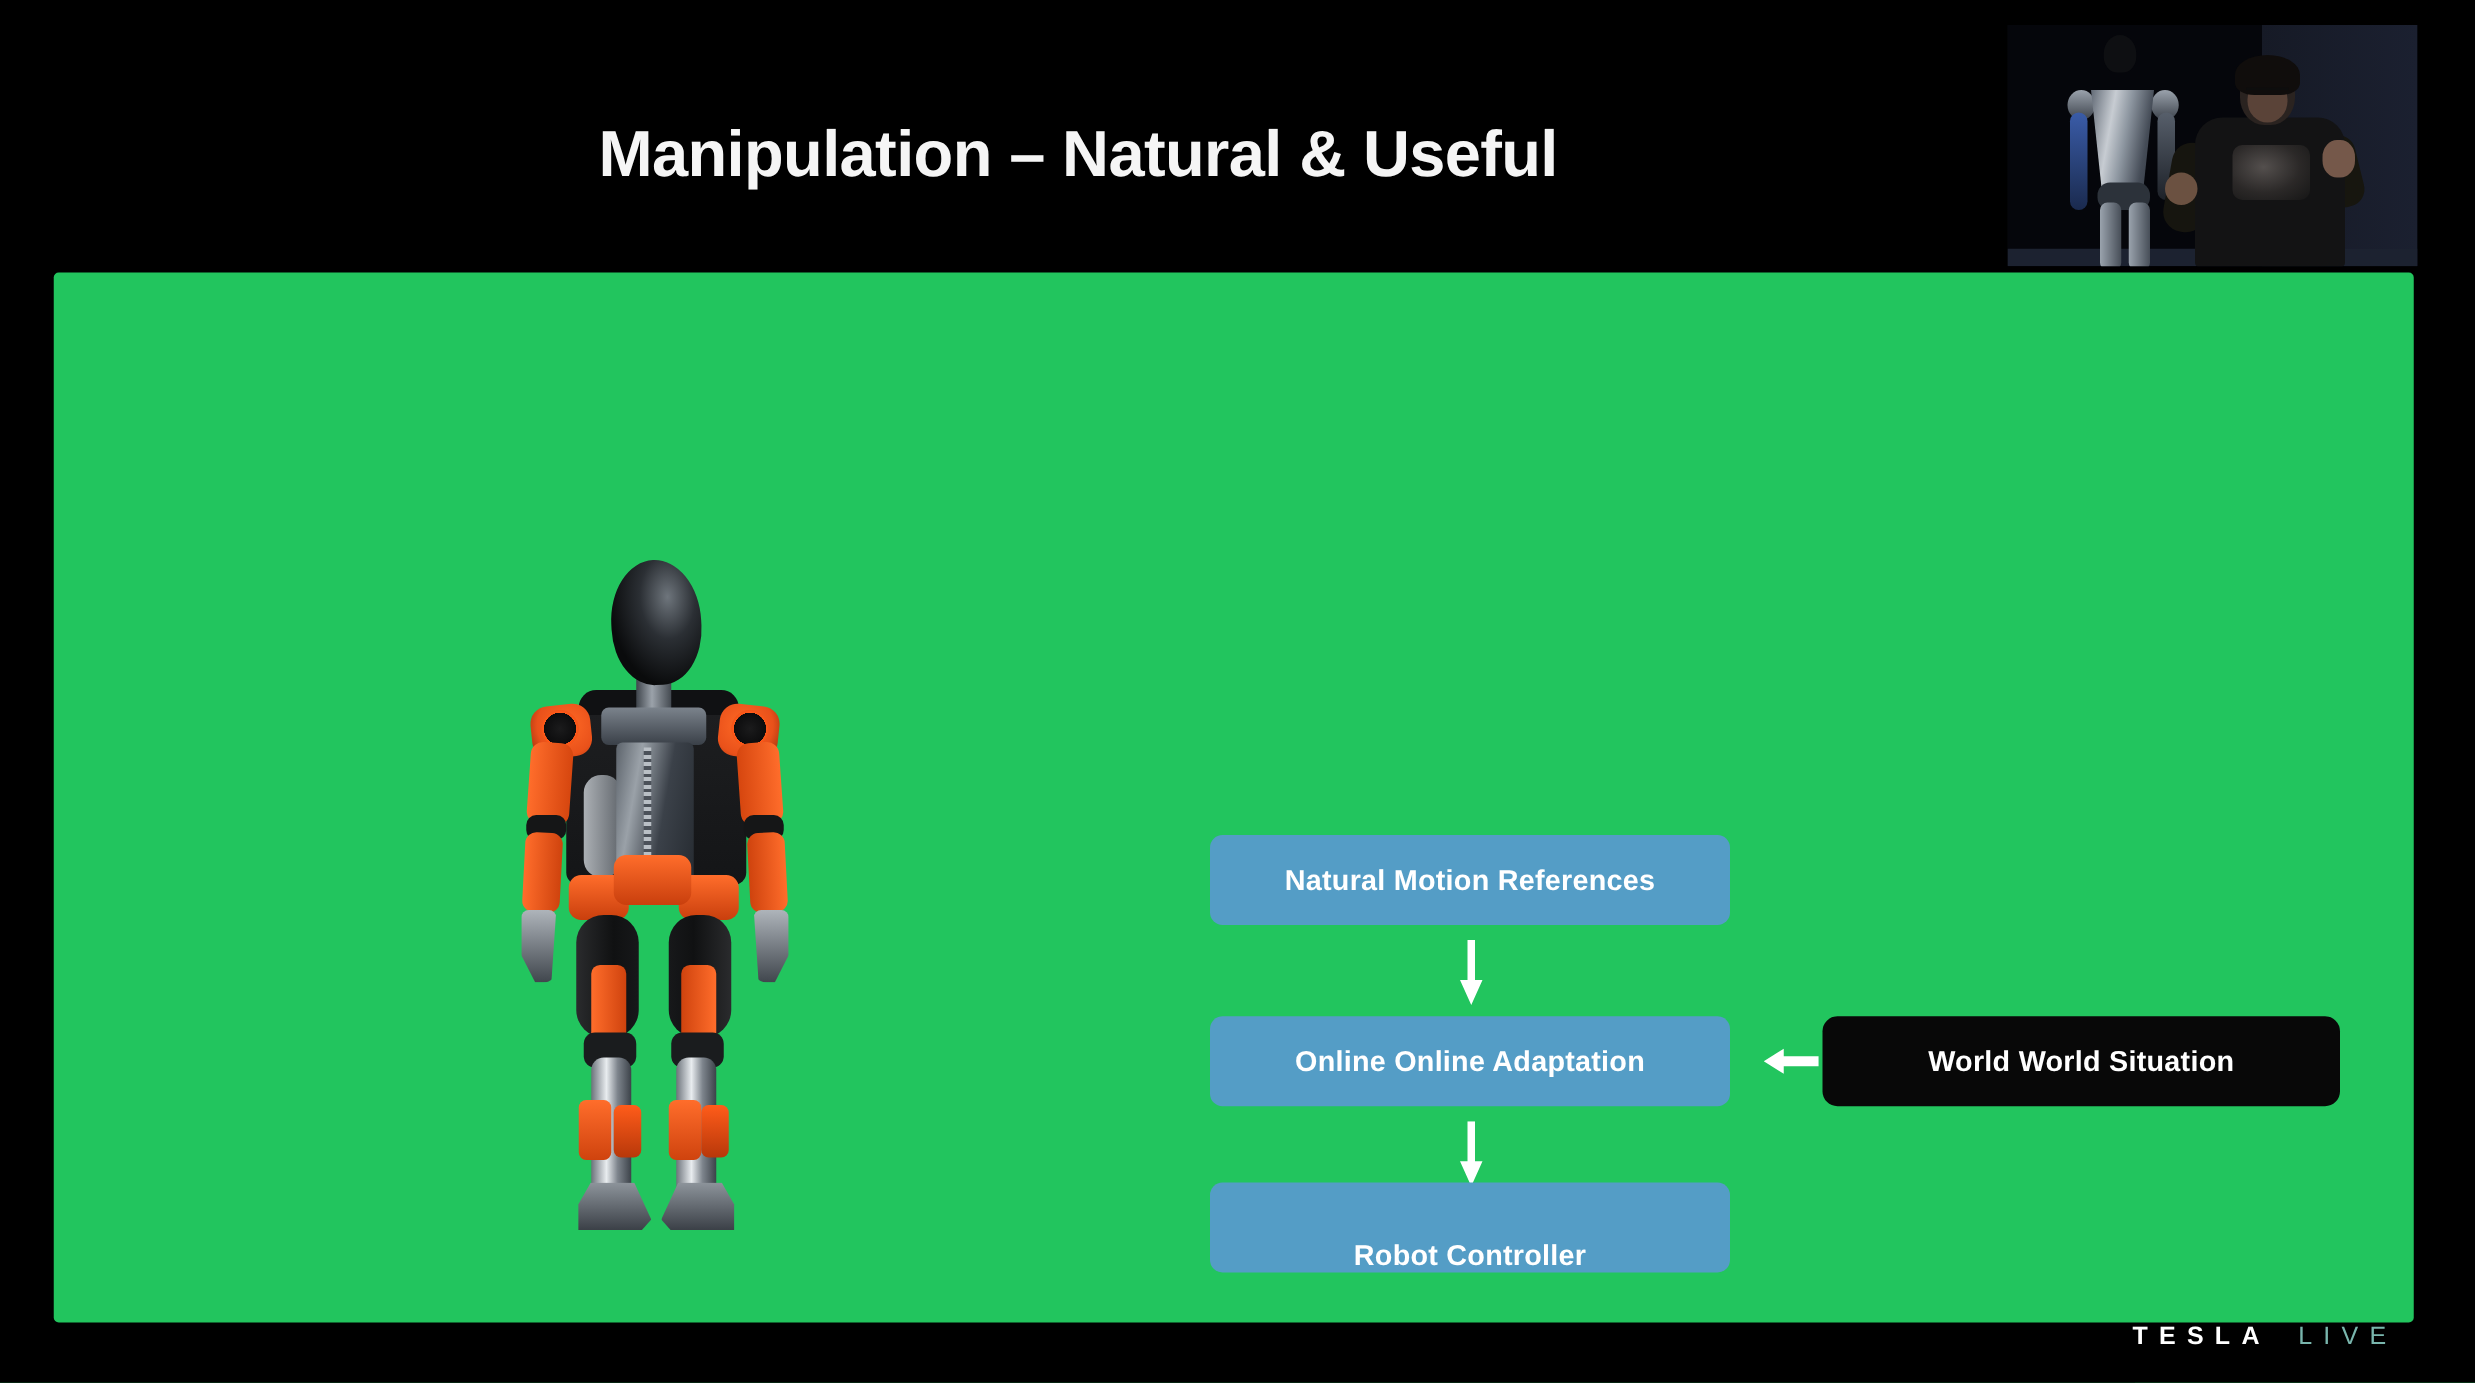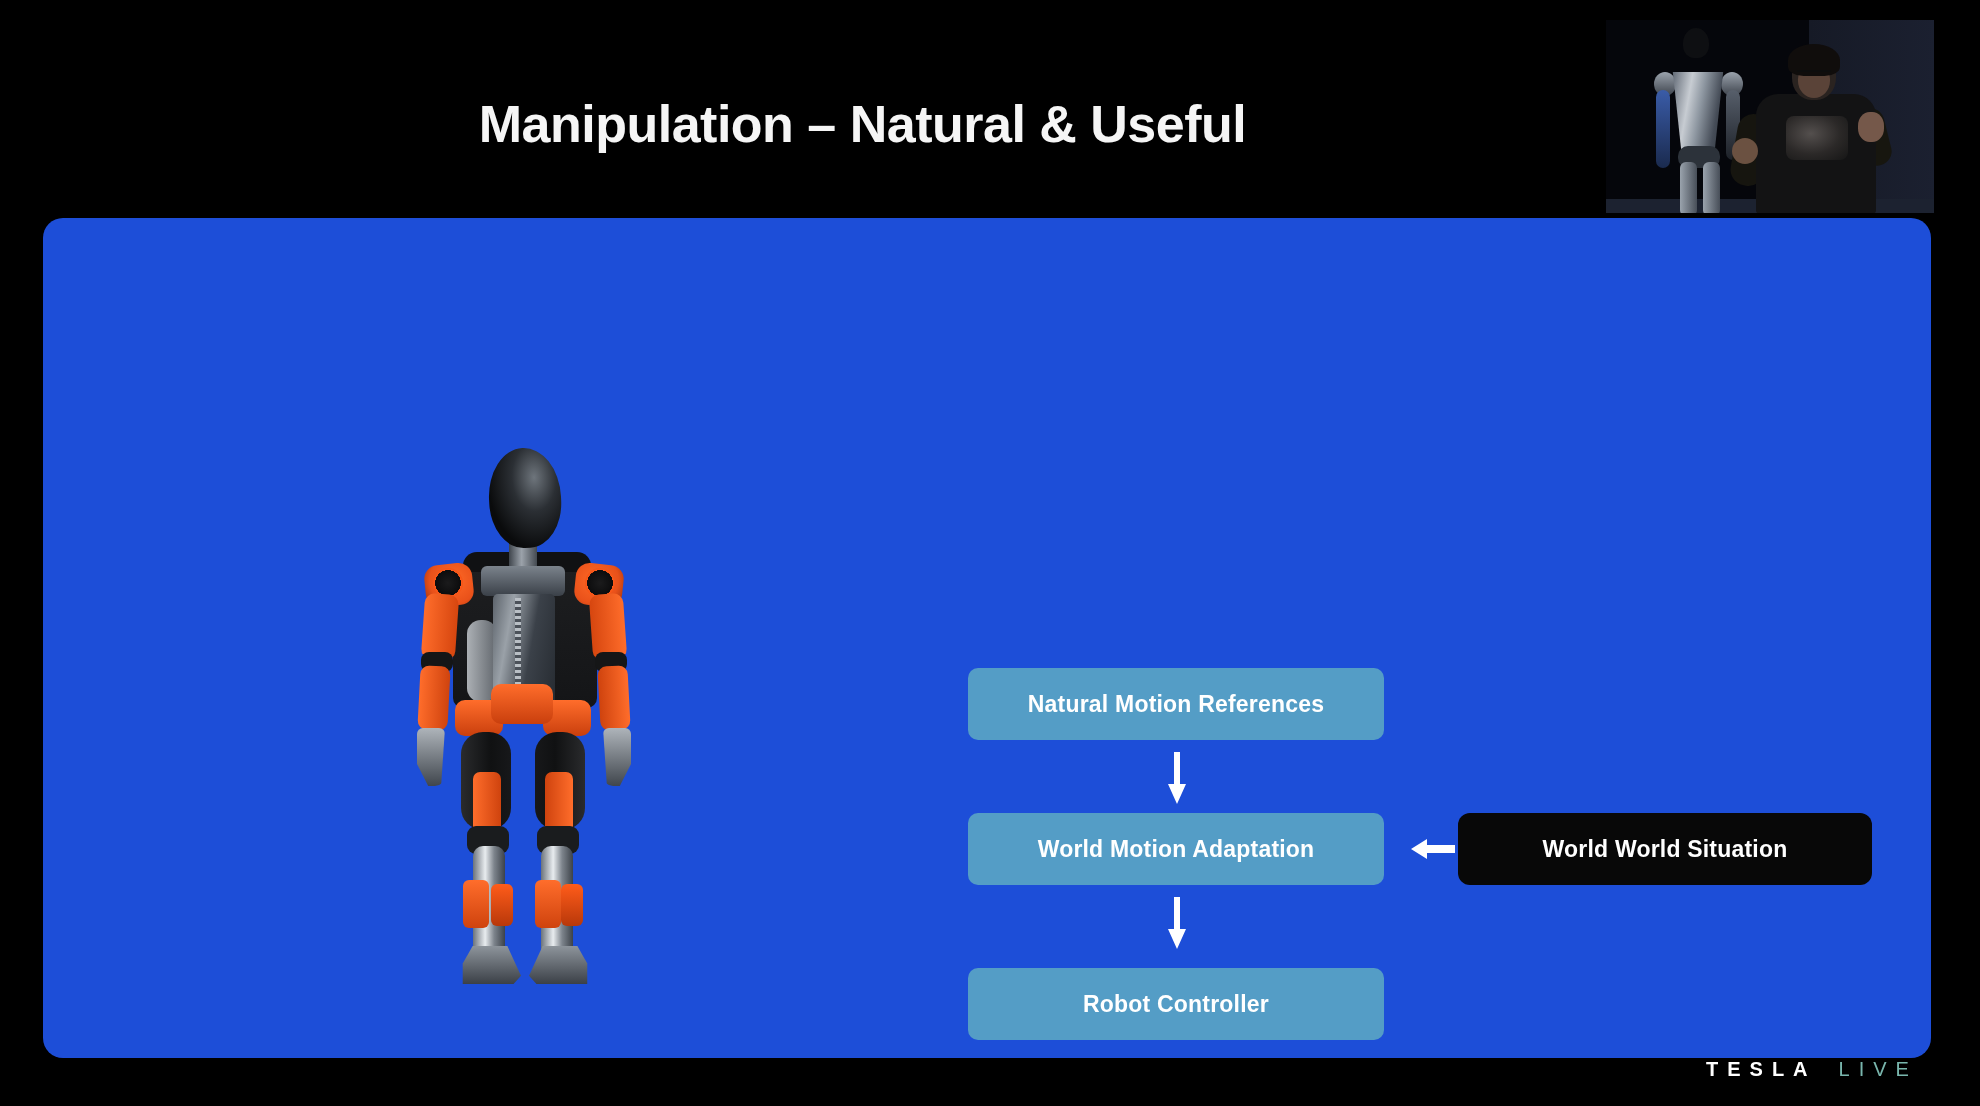--- a/index.html
+++ b/index.html
@@ -114,22 +114,22 @@
     background:linear-gradient(90deg,#9aa3ad,#474e58); border-radius:6px;
   }
   .pipbot-leg-r {
     position:absolute; left:97px; top:142px; width:17px; height:54px;
     background:linear-gradient(90deg,#9aa3ad,#474e58); border-radius:6px;
   }
 
   
   .panel {
     position:absolute; left:43px; top:218px; width:1888px; height:840px;
-    background:#1d4ed8;
-    border-radius:20px;
+    background:#22c55e;
+    border-radius:4px;
     padding-left:12px;
   }
 
   
   .robot { position:absolute; left:320px; top:230px; width:320px; height:560px; }
   .r-head {
     position:absolute; left:126px; top:0px; width:72px; height:100px;
     background:radial-gradient(ellipse at 64% 30%, #6e757c 0%, #2b2f34 34%, #0a0b0c 72%);
     border-radius:50% 50% 46% 46%;
     transform:rotate(-3deg);
@@ -320,21 +320,21 @@
     letter-spacing:.2px;
     white-space:nowrap;
   }
   .node.blue { background:#549dc6; width:416px; height:72px; left:0; }
   .node.black {
     background:#080808; width:414px; height:72px; left:490px;
     border-radius:12px;
   }
   .n1 { top:0px; }
   .n2 { top:145px; }
-  .n3 { top:300px; }
+  .n3 { top:278px;align-items:flex-end; }
   .nr { top:145px; }
 
   .arrow-down {
     position:absolute; left:198px; width:22px; height:52px;
   }
   .ad1 { top:84px; }
   .ad2 { top:229px; }
   .arrow-left {
     position:absolute; left:443px; top:168px; width:44px; height:26px;
   }
@@ -436,21 +436,21 @@
 
       <div class="node blue n1">
         <span>Natural Motion References</span>
       </div>
 
       <svg class="arrow-down ad1" viewBox="0 0 22 52">
         <path d="M8 0 h6 v32 h6 L11 52 L2 32 h6 z" fill="#ffffff"></path>
       </svg>
 
       <div class="node blue n2">
-        <span>World Motion Adaptation</span>
+        <span>Online Online Adaptation</span>
       </div>
 
       <svg class="arrow-down ad2" viewBox="0 0 22 52">
         <path d="M8 0 h6 v32 h6 L11 52 L2 32 h6 z" fill="#ffffff"></path>
       </svg>
 
       <div class="node blue n3">
         <span>Robot Controller</span>
       </div>
 

